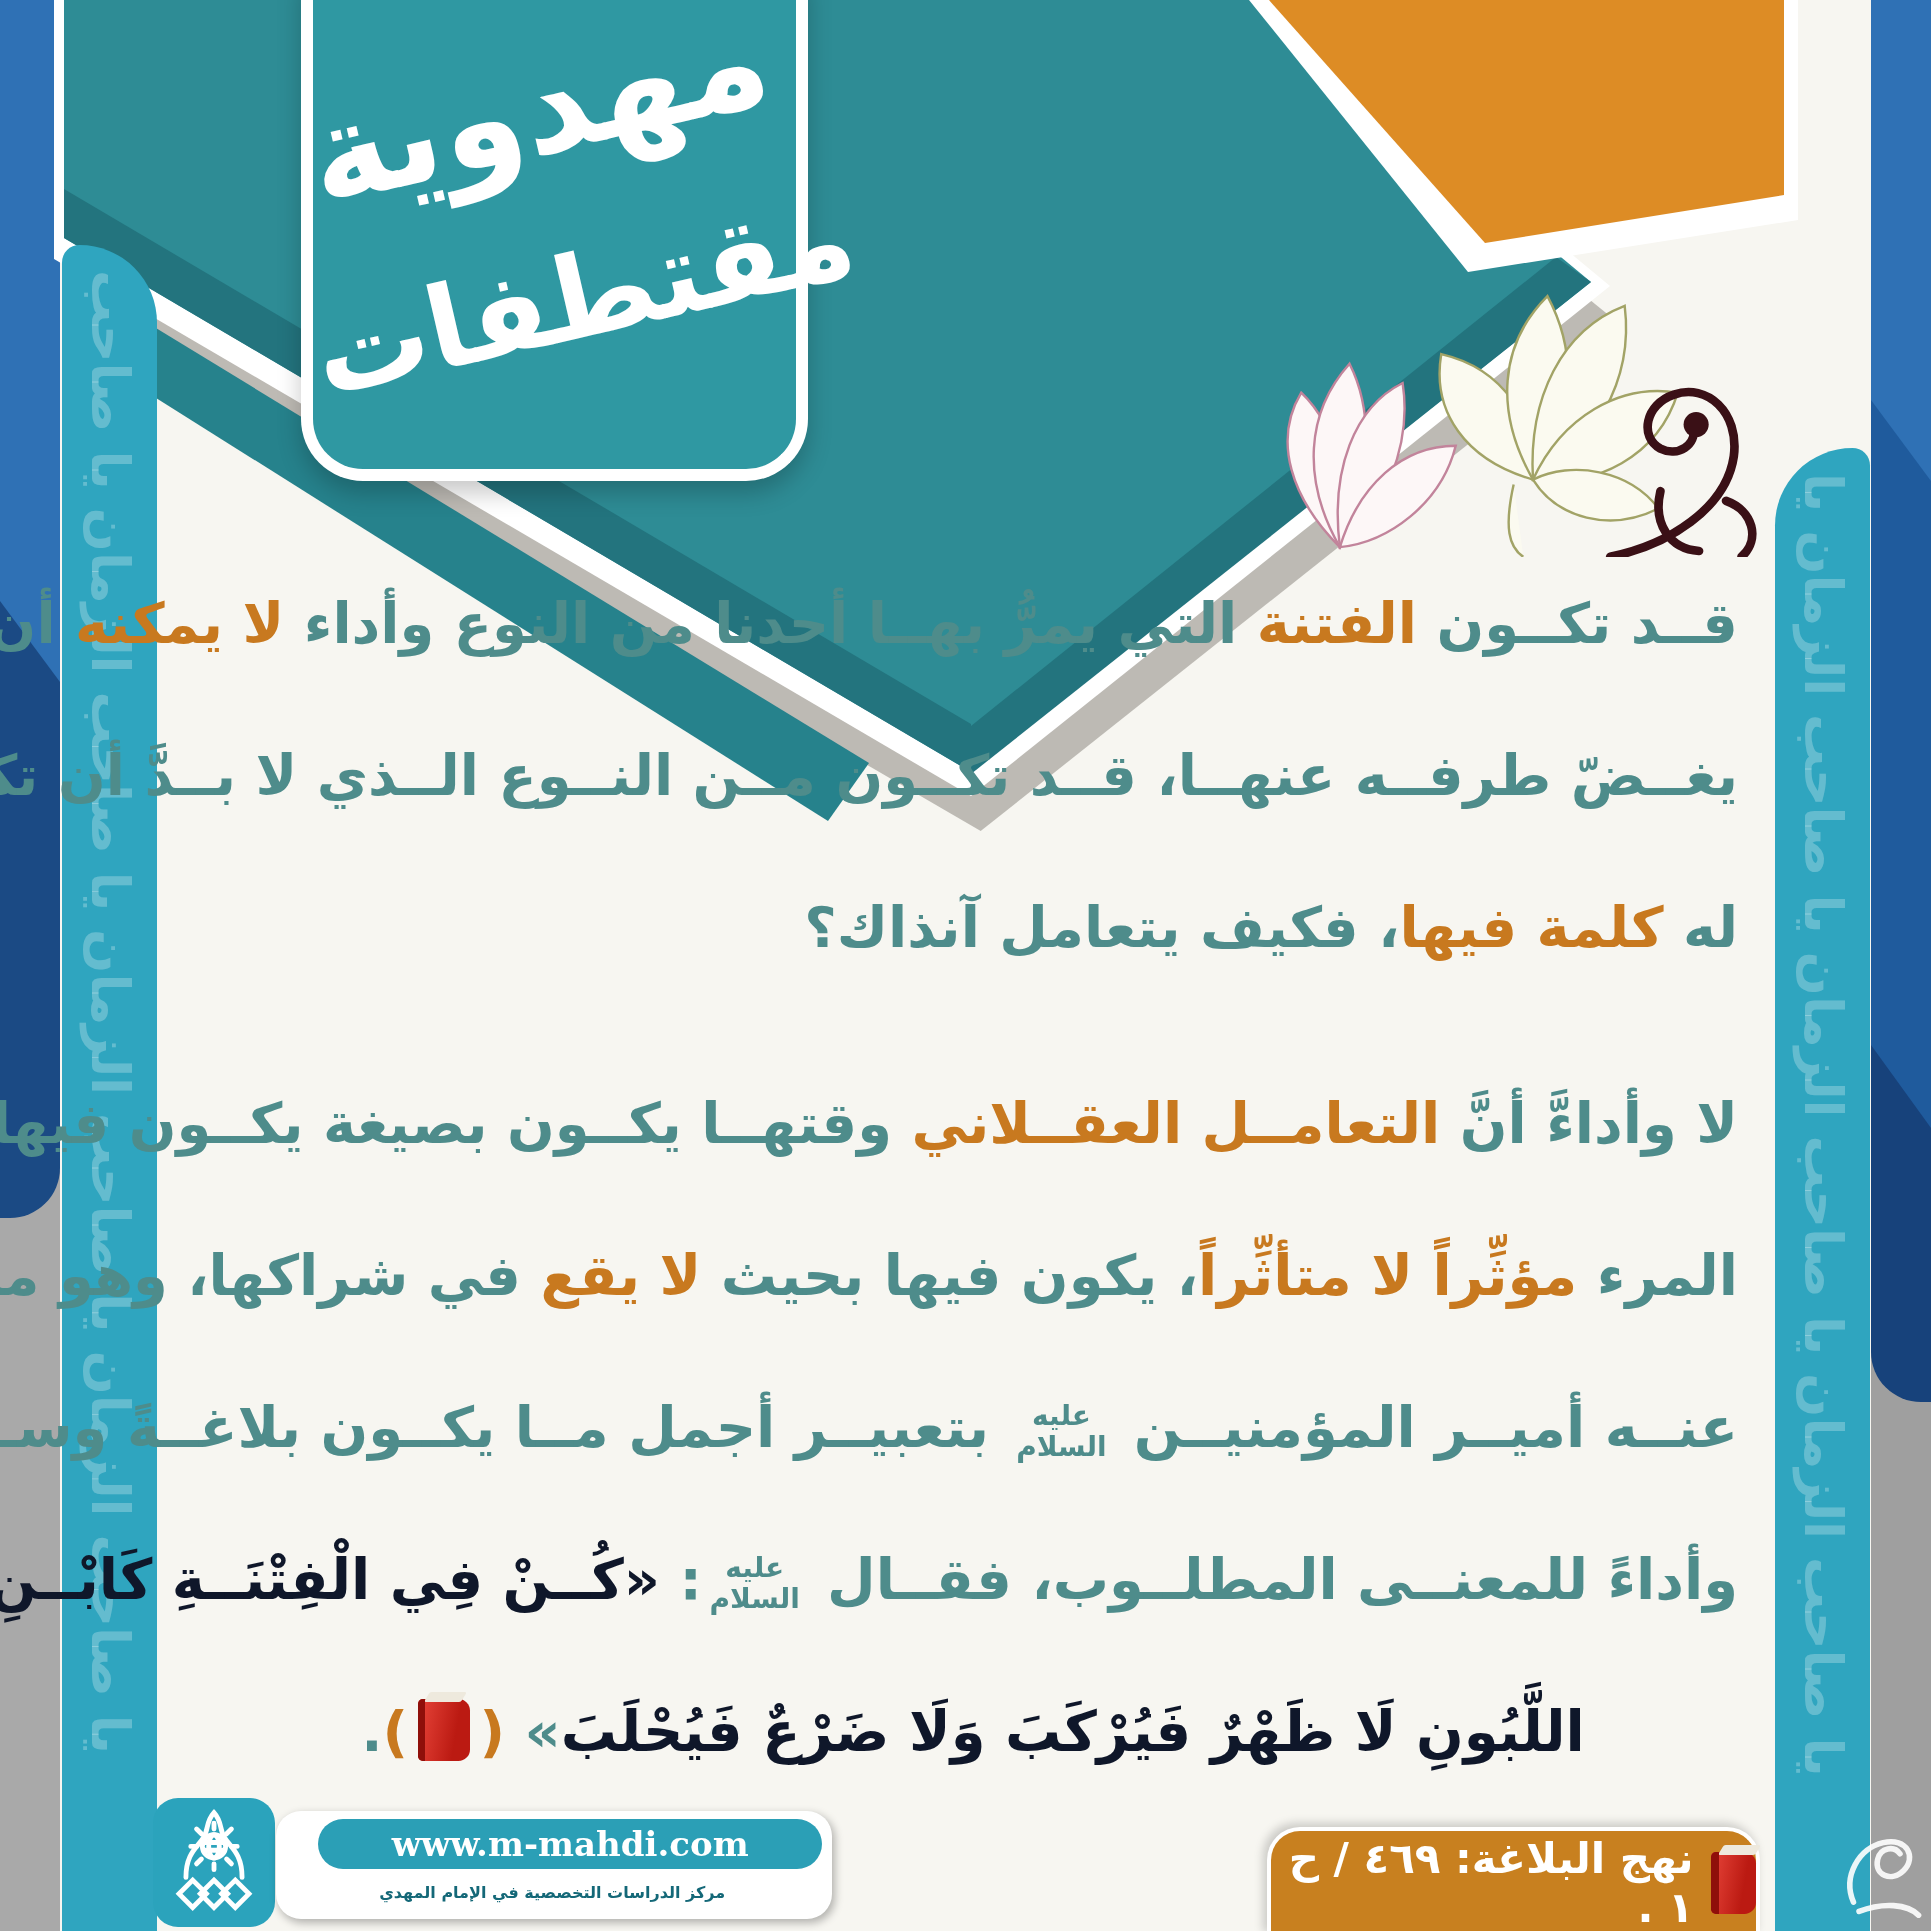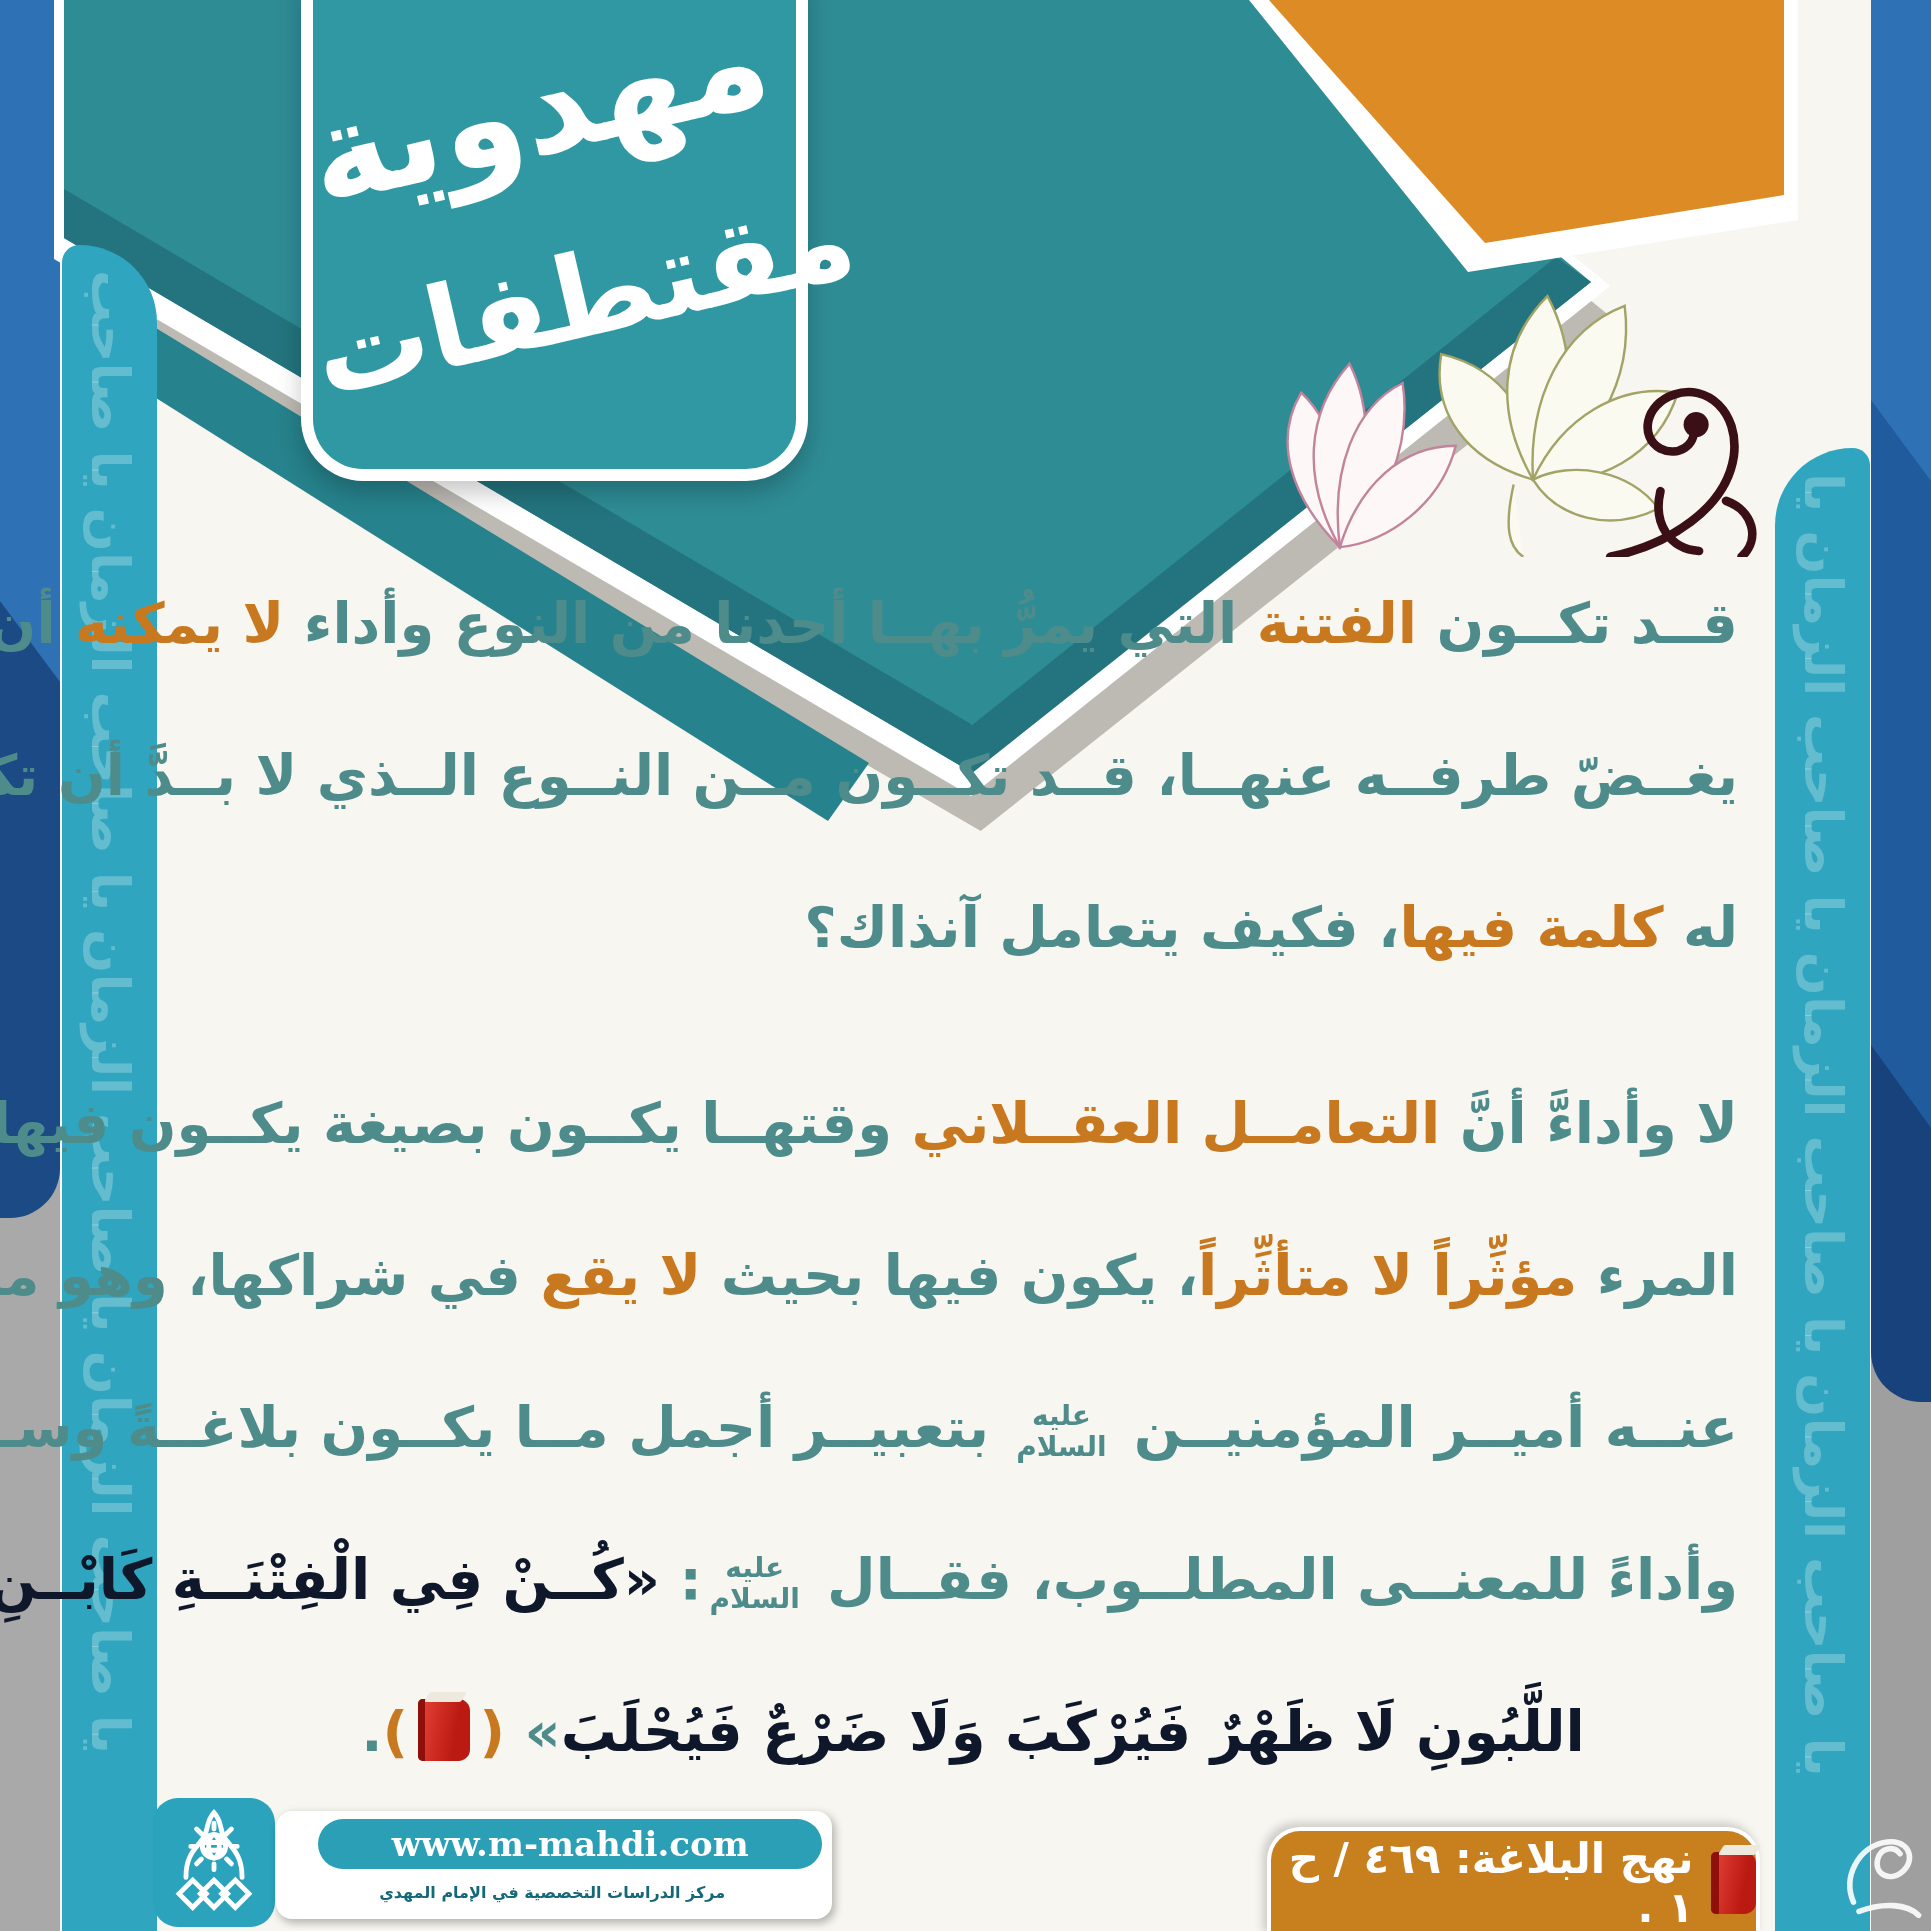--- a/index.html
+++ b/index.html
@@ -66,21 +66,21 @@
   .book-icon{display:inline-block;width:52px;height:62px;position:relative;margin:0 9.7px;
       vertical-align:-9.7px;border-radius:4.8px 11.6px 11.6px 4.8px;
       background:linear-gradient(100deg,#e8453a,#bb1a12 70%);}
   .book-icon::before{content:"";position:absolute;left:9.7px;top:-6.8px;width:37px;height:9.7px;
       background:#eee9dd;border-radius:1.9px;transform:skewX(-30deg);}
   .book-icon::after{content:"";position:absolute;left:0;top:0;width:7.7px;height:100%;
       background:#8f0f0a;border-radius:4.8px 0 0 4.8px;}
 
   
   .logo{left:153px;top:1798px;width:122px;height:129px;background:#2BA3BC;border-radius:25px;z-index:8;}
-  .site-badge{left:276px;top:1811px;width:556px;height:108px;background:#fff;border-radius:16px;
+  .site-badge{left:276px;top:1811px;width:556px;height:108px;background:#fff;border-radius:25px;
       box-shadow:2.9px 3.9px 8.7px rgba(0,0,0,.28);z-index:8;}
   .site-pill{position:absolute;left:42px;right:9.7px;top:7.7px;height:50px;background:#2B9FB6;
       border-radius:25px;color:#fff;font-size:34px;font-weight:bold;
       font-family:"DejaVu Serif",serif;display:flex;align-items:center;justify-content:center;}
   .site-org{position:absolute;left:9.7px;right:13.5px;bottom:3.9px;height:46px;color:#146878;
       font-size:16px;font-weight:bold;direction:rtl;
       display:flex;align-items:center;justify-content:center;}
   .cite-badge{left:1267px;top:1827px;width:485px;height:104px;background:#C8801F;
       border:4.8px solid #fff;border-bottom:none;border-radius:33px 33px 0 0;
       box-shadow:-3.9px -3.9px 9.7px rgba(0,0,0,.18);z-index:8;

